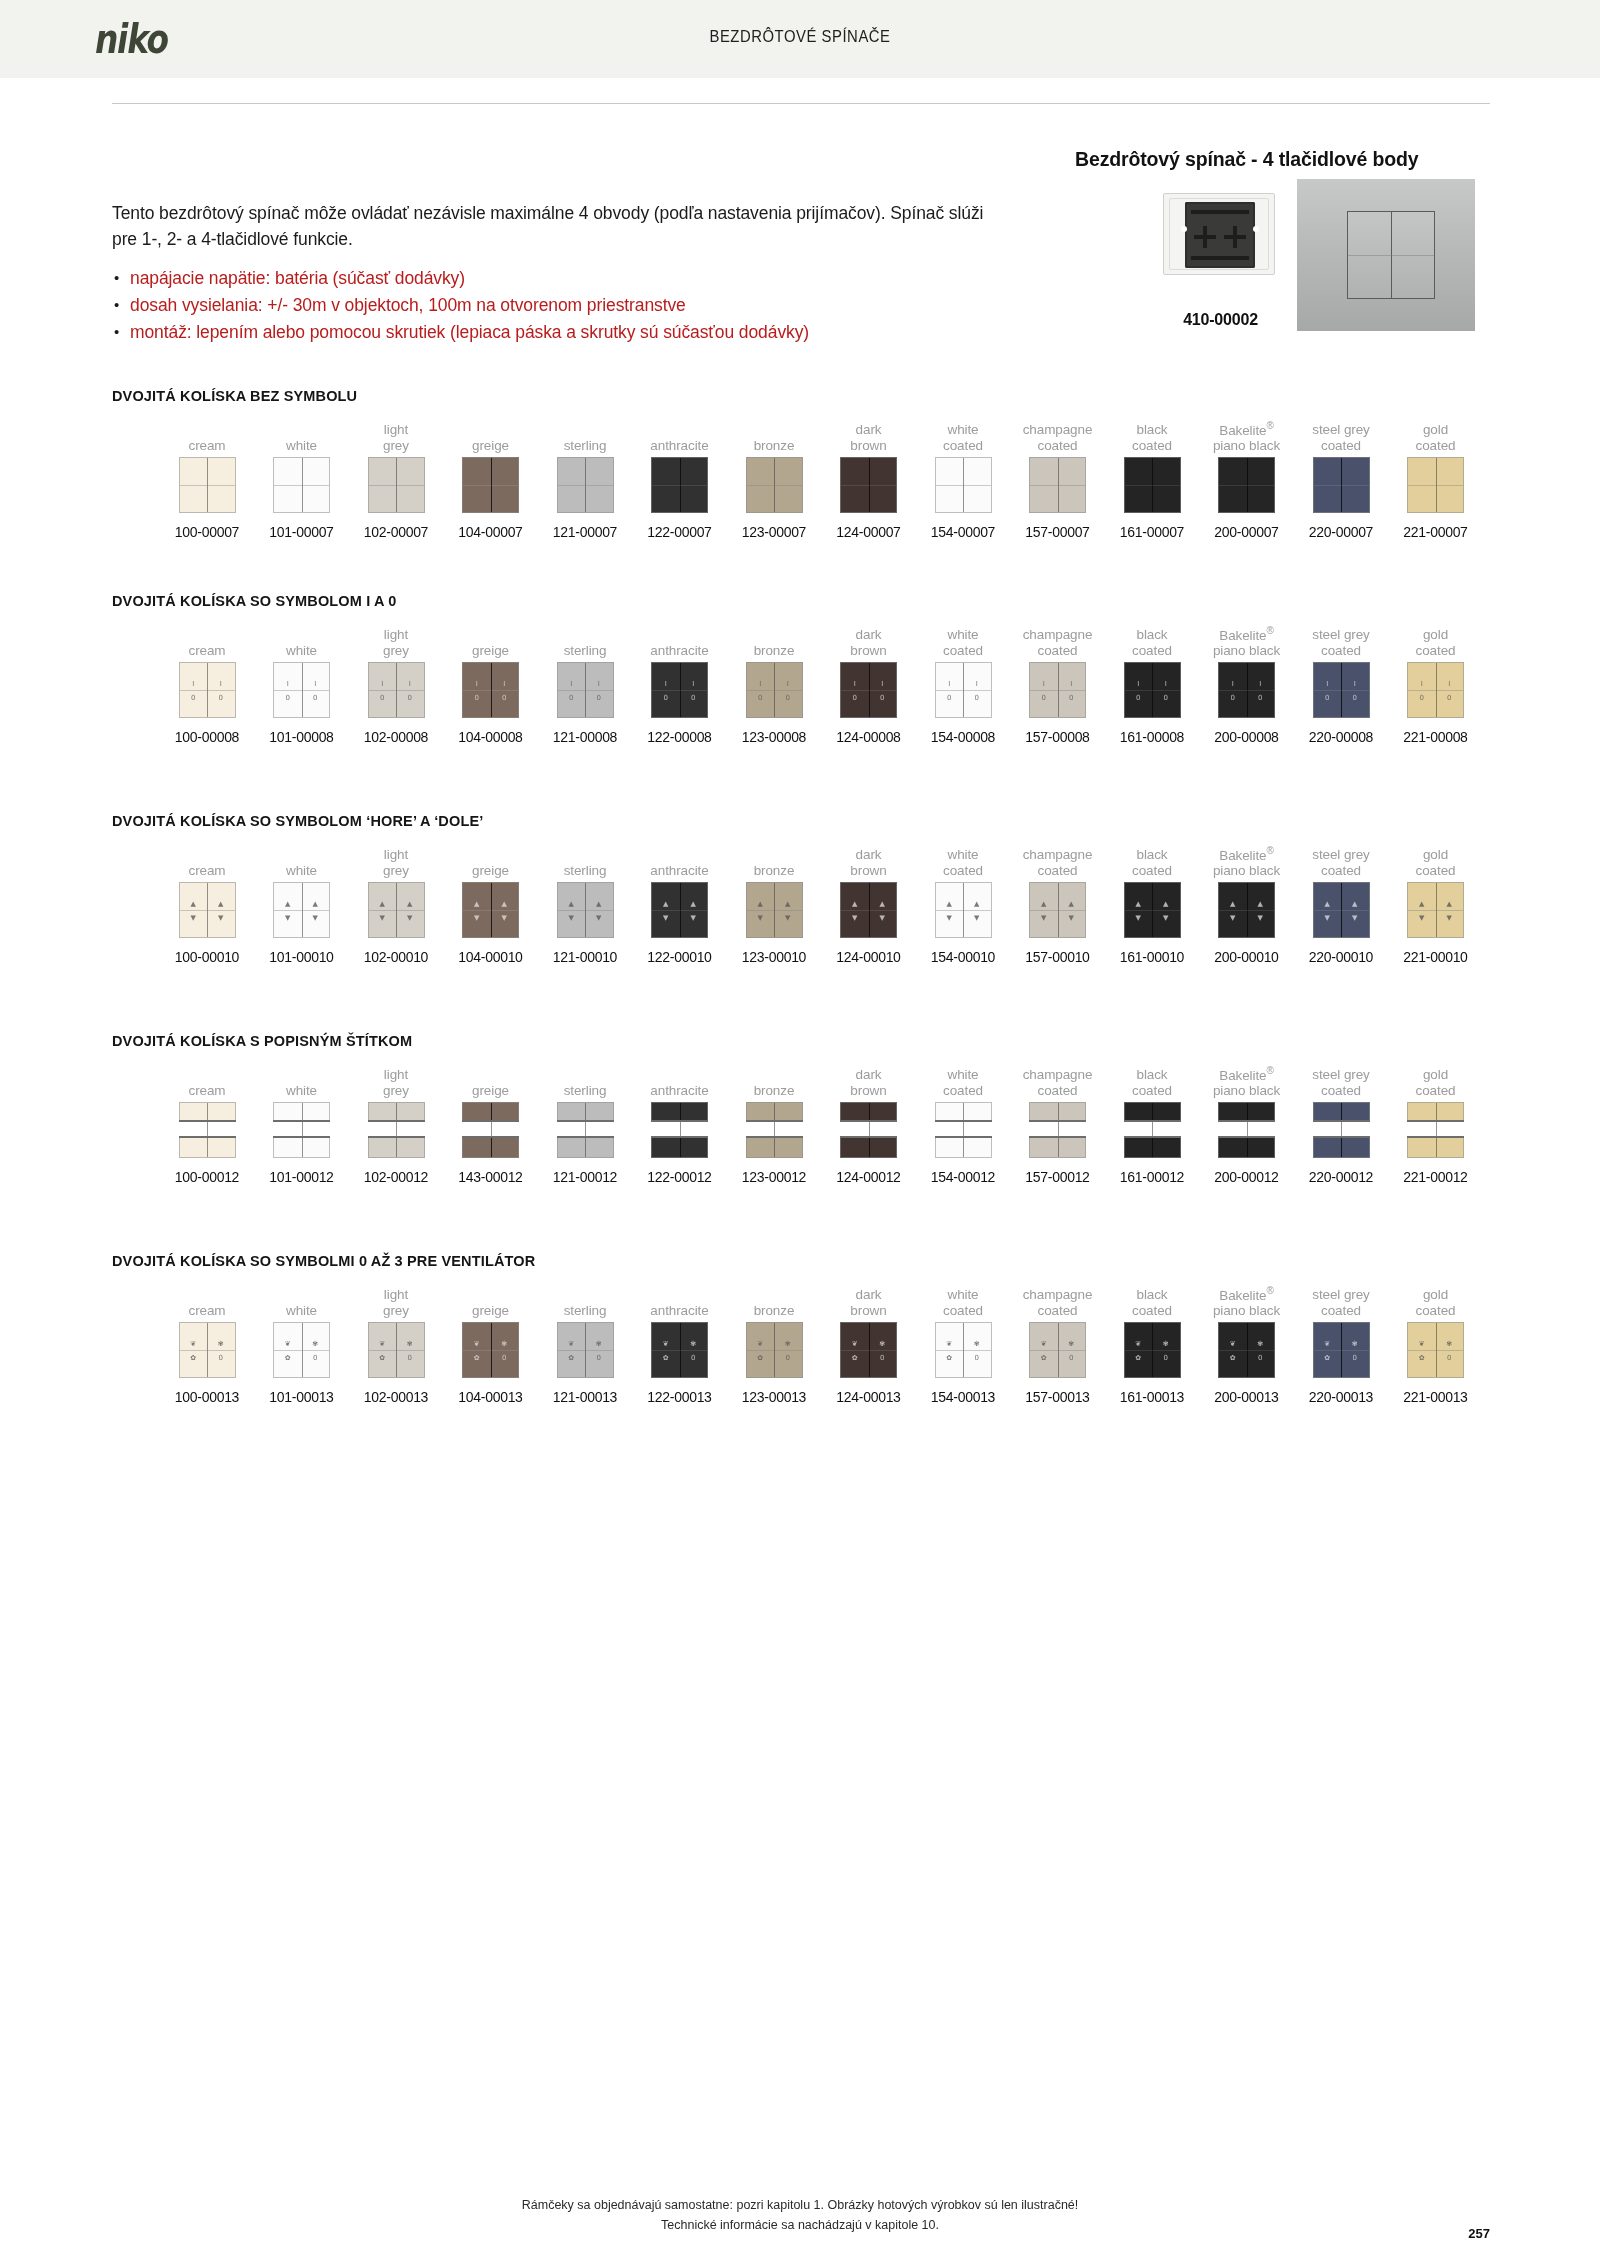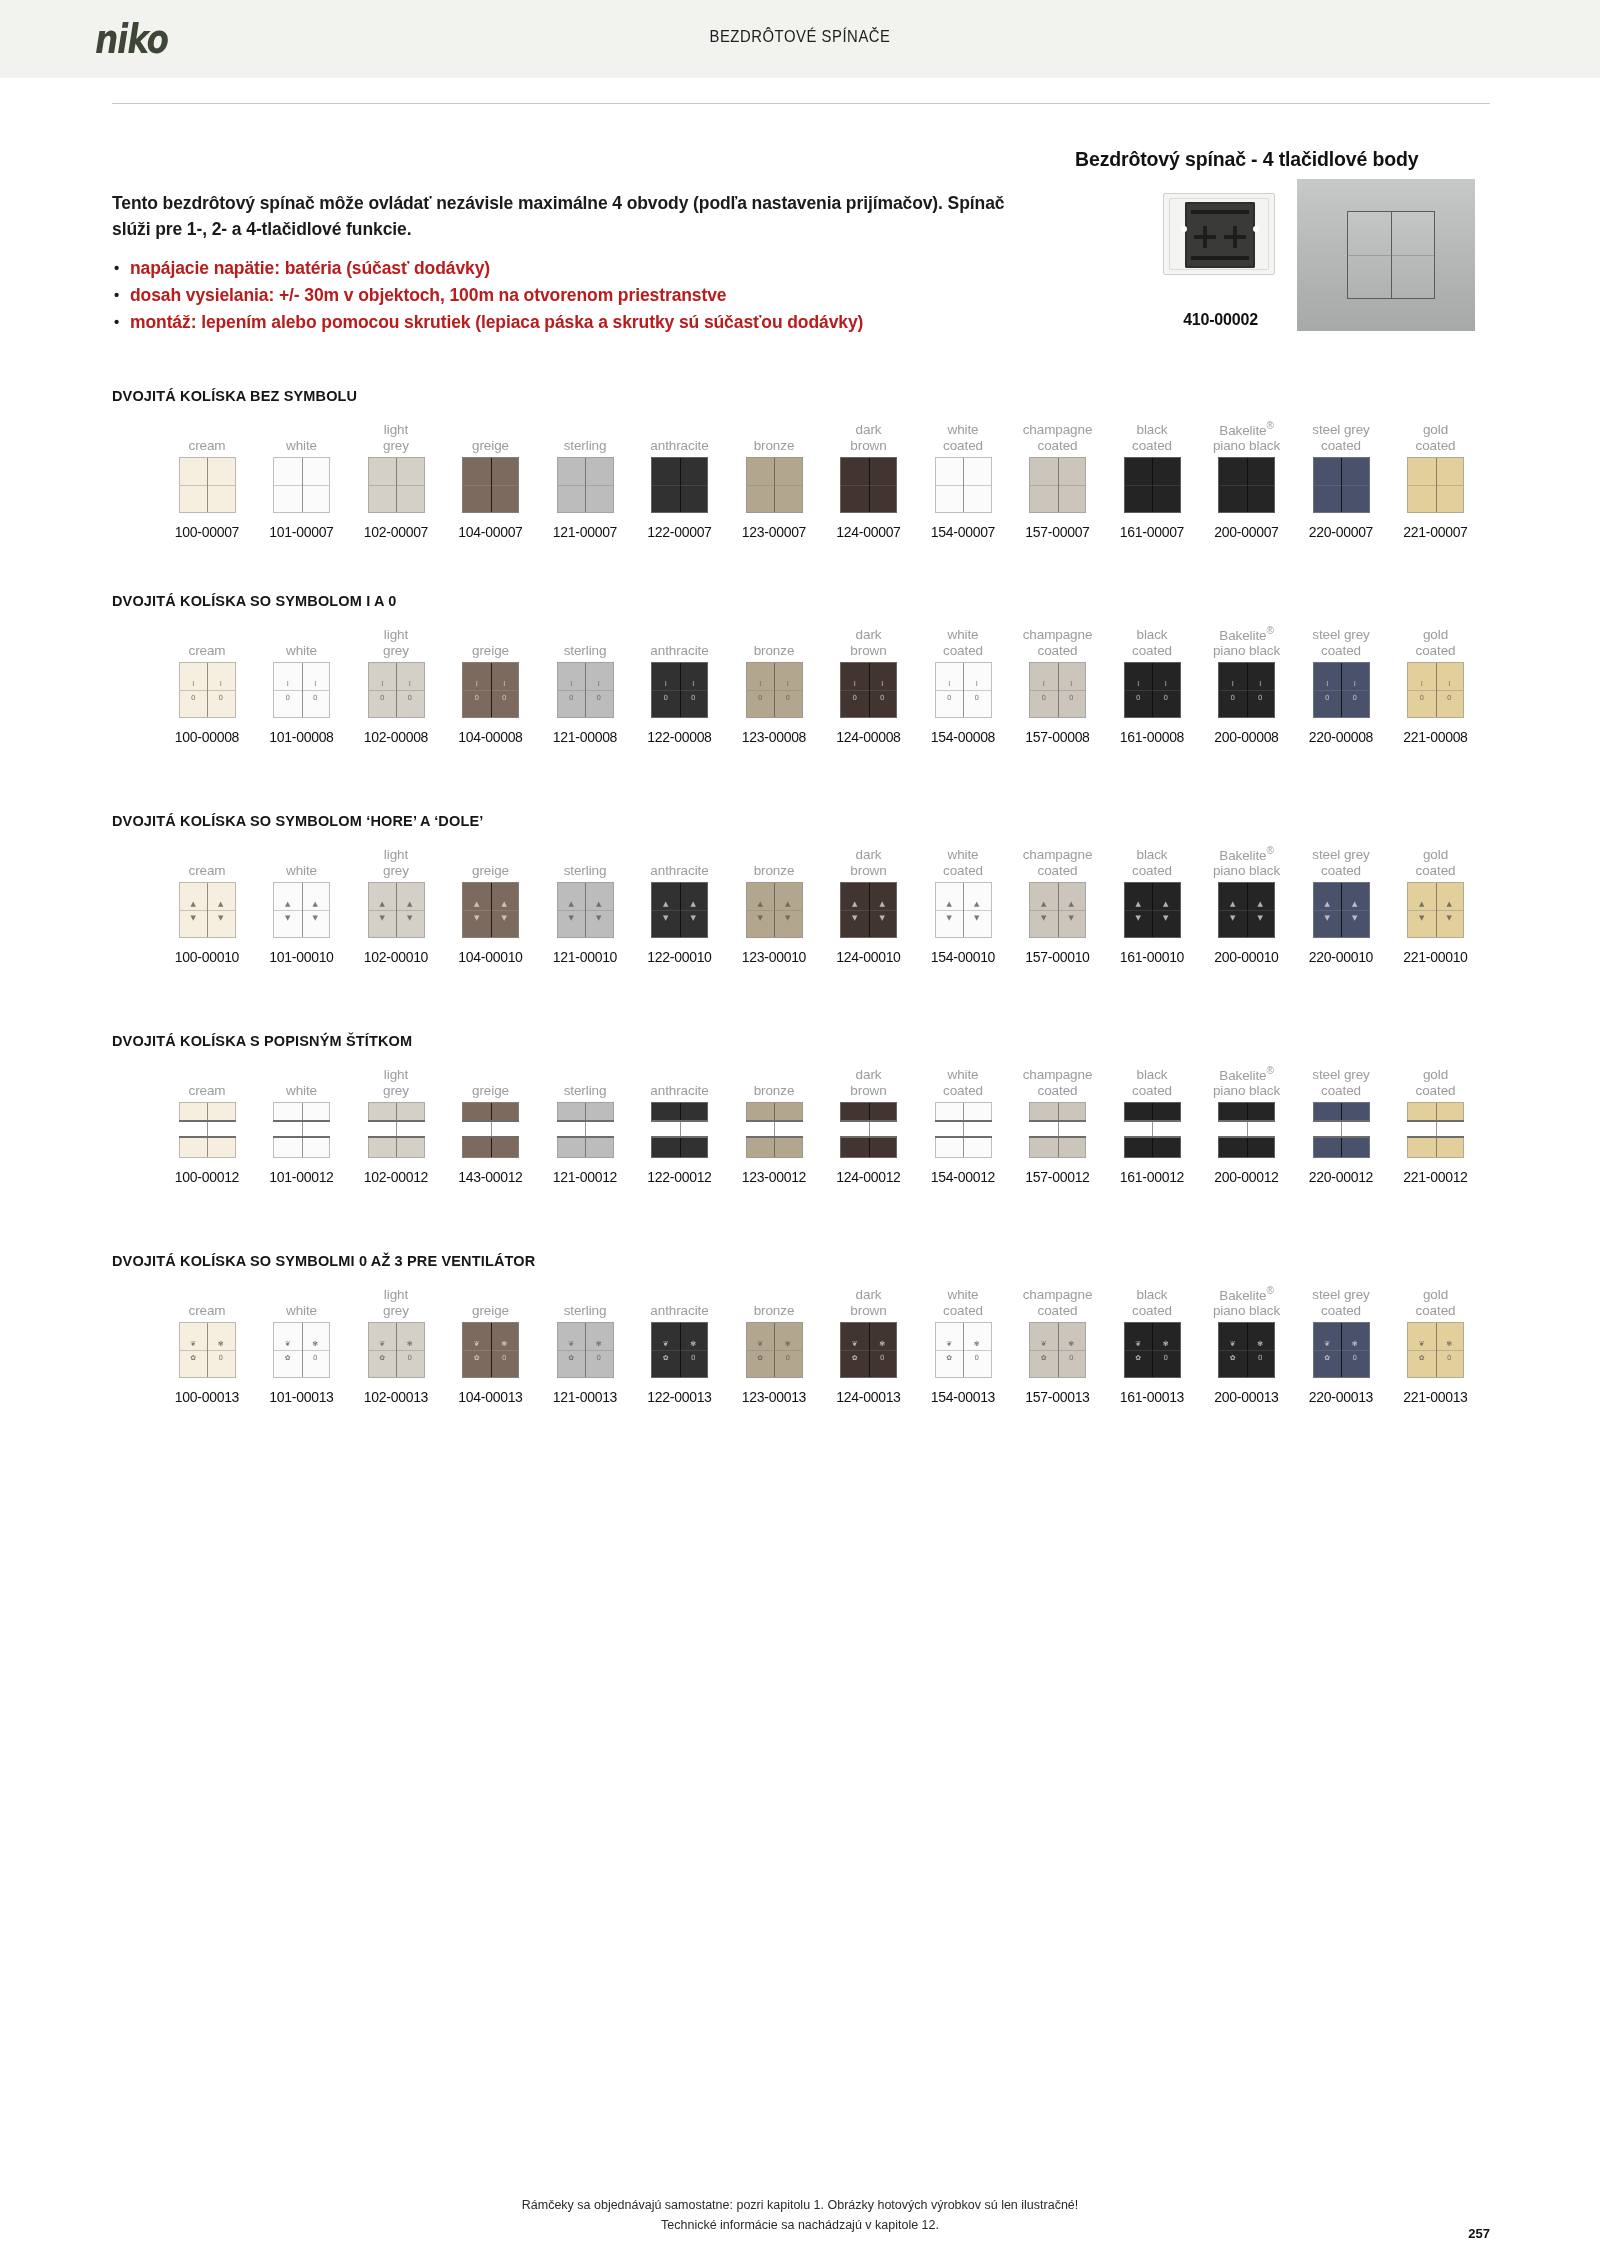--- a/index.html
+++ b/index.html
@@ -31,21 +31,21 @@
     text-align: center;
     font-size: 16.5px; letter-spacing: 0.6px; color: #20201e;
     transform: scaleX(0.9);
   }
   .rule {
     position: absolute; left: 112px; top: 103px; width: 1378px; height: 1px;
     background: #c9c9c4;
   }
 
   
-  .intro { position: absolute; left: 112px; top: 190px; width: 900px; font-weight: bold; }
+  .intro { position: absolute; left: 112px; top: 200px; width: 900px; }
   .intro p {
     font-size: 17.5px; color: #1b1b1b; line-height: 26px;
     letter-spacing: -0.1px;
   }
   .intro ul { list-style: none; margin-top: 13px; }
   .intro li {
     position: relative; padding-left: 18px;
     font-size: 17.5px; color: #b91c1c; line-height: 27px;
     letter-spacing: -0.1px;
   }
@@ -1321,17 +1321,17 @@
               </div>
             </div>
             <div class="code">221-00013</div>
           </div>
         </div>
       </div>
     </div>
 
   <div class="footer">
     <div>Rámčeky sa objednávajú samostatne: pozri kapitolu 1. Obrázky hotových výrobkov sú len ilustračné!</div>
-    <div>Technické informácie sa nachádzajú v kapitole 12.</div>
+    <div>Technické informácie sa nachádzajú v kapitole 10.</div>
   </div>
   <div class="page-no">257</div>
 
 </div>
 
 </body></html>

